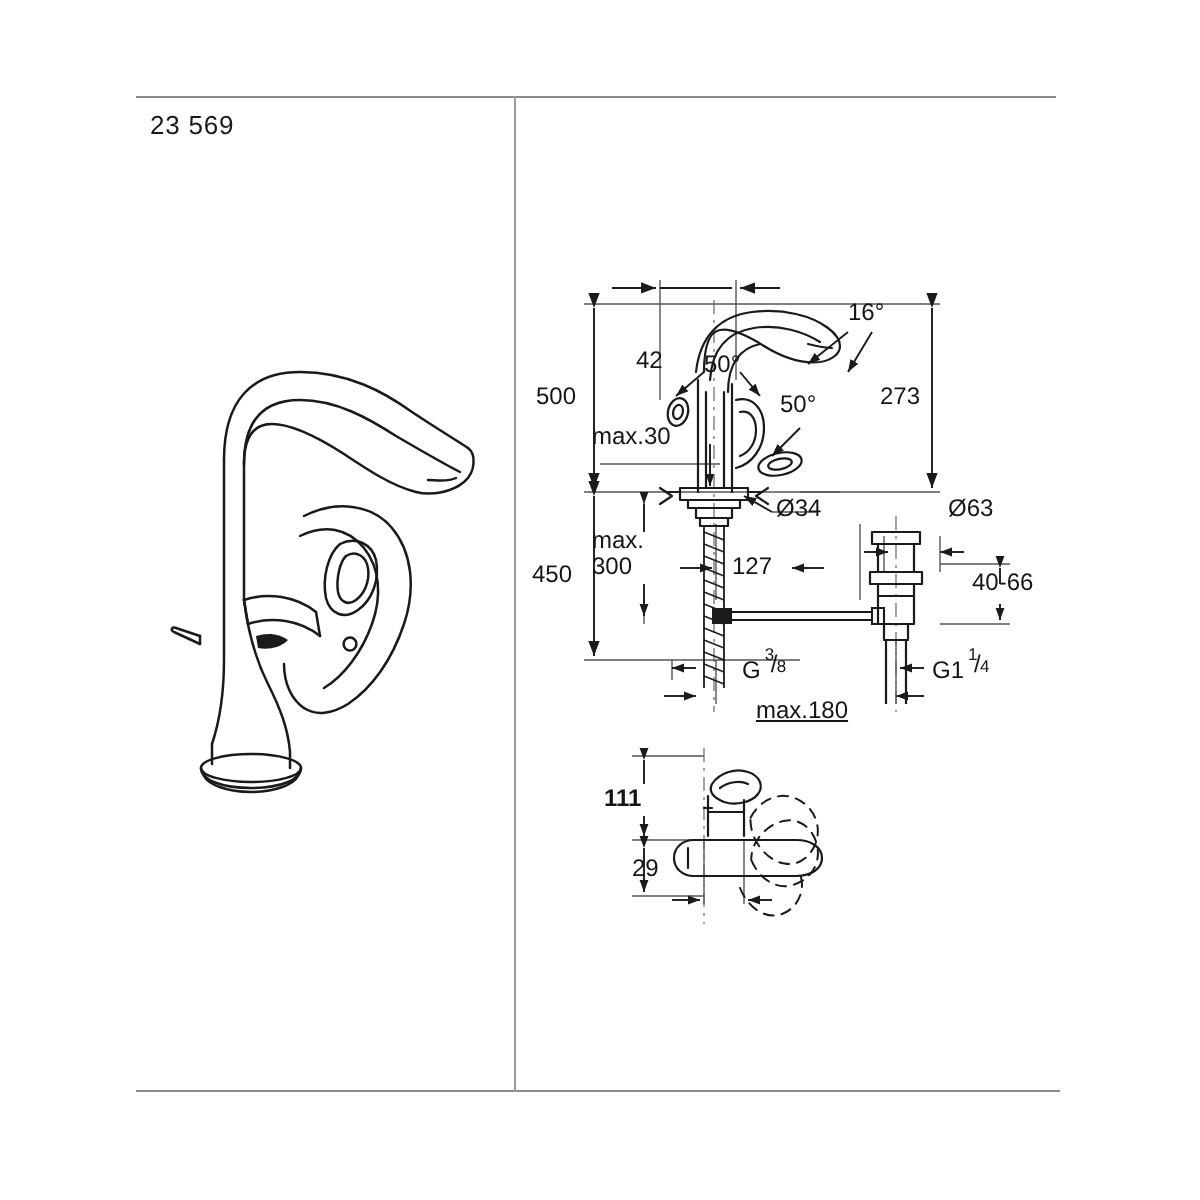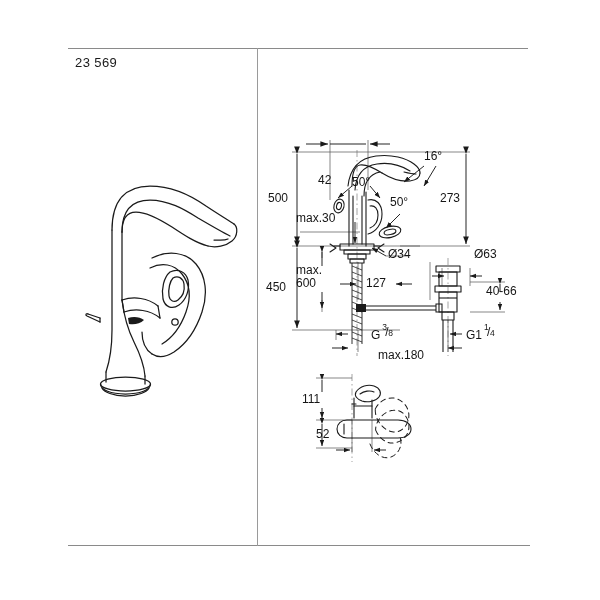--- a/index.html
+++ b/index.html
@@ -372,40 +372,40 @@
   <div class="dimtext" style="left:390px; top:196px;">50°</div>
 
   <div class="dimtext" style="left:268px; top:192px;">500</div>
 
   <div class="dimtext" style="left:440px; top:192px;">273</div>
 
   <div class="dimtext" style="left:296px; top:212px;">max.30</div>
 
   <div class="dimtext two-line" style="left:284px; top:264px;margin-left:12px;">
     <span>max.</span><br>
-    <span>600</span>
+    <span>300</span>
   </div>
 
   <div class="dimtext" style="left:266px; top:281px;text-align:right;">450</div>
 
   <div class="dimtext" style="left:388px; top:248px;">Ø34</div>
 
   <div class="dimtext" style="left:366px; top:277px;">127</div>
 
   <div class="dimtext" style="left:474px; top:248px;">Ø63</div>
 
   <div class="dimtext" style="left:486px; top:285px;">40-66</div>
 
   <div class="dimtext" style="left:371px; top:327px;">
     <span>G</span><span class="frac"><span class="num">3</span><span class="slash">/</span><span class="den">8</span></span>
   </div>
 
   <div class="dimtext" style="left:466px; top:327px;">
     <span>G1</span><span class="frac"><span class="num">1</span><span class="slash">/</span><span class="den">4</span></span>
   </div>
 
-  <div class="dimtext" style="left:378px; top:349px;">max.180</div>
-
-  <div class="dimtext" style="left:302px; top:393px;">111</div>
-
-  <div class="dimtext" style="left:316px; top:428px;">52</div>
+  <div class="dimtext" style="left:378px; top:349px;text-decoration:underline;">max.180</div>
+
+  <div class="dimtext" style="left:302px; top:393px;font-weight:bold;">111</div>
+
+  <div class="dimtext" style="left:316px; top:428px;">29</div>
 
 </div>
 
 </body></html>

